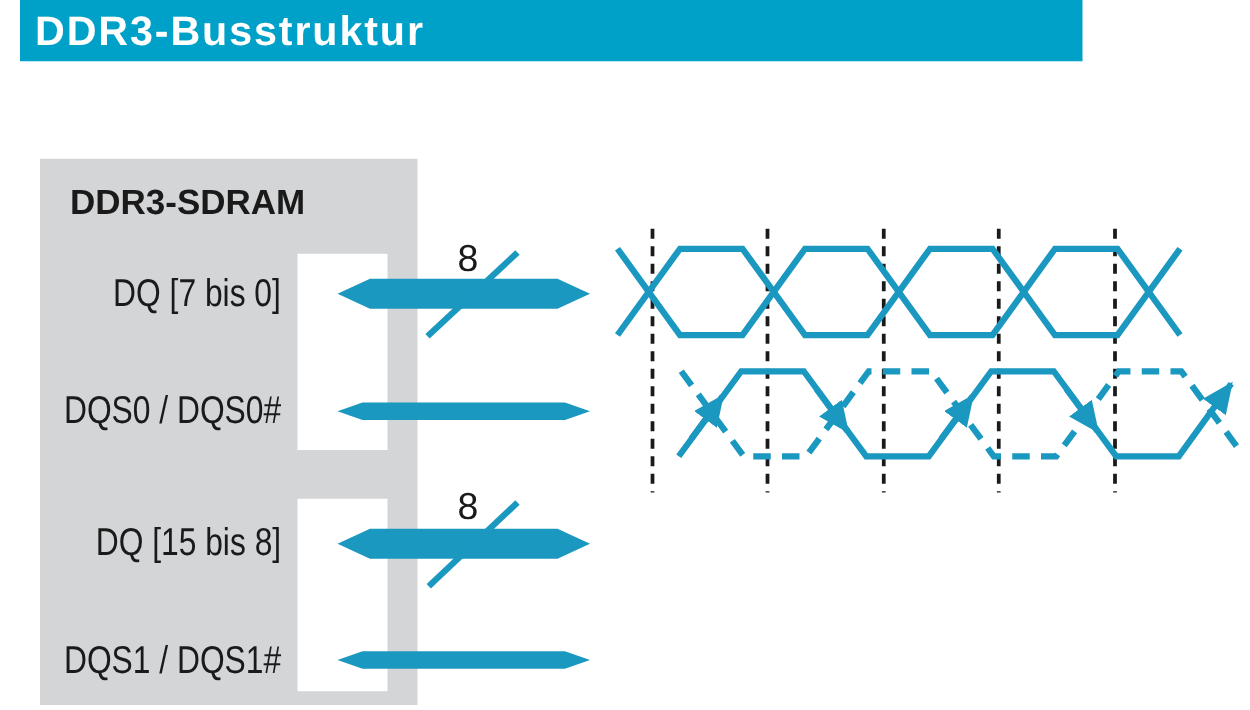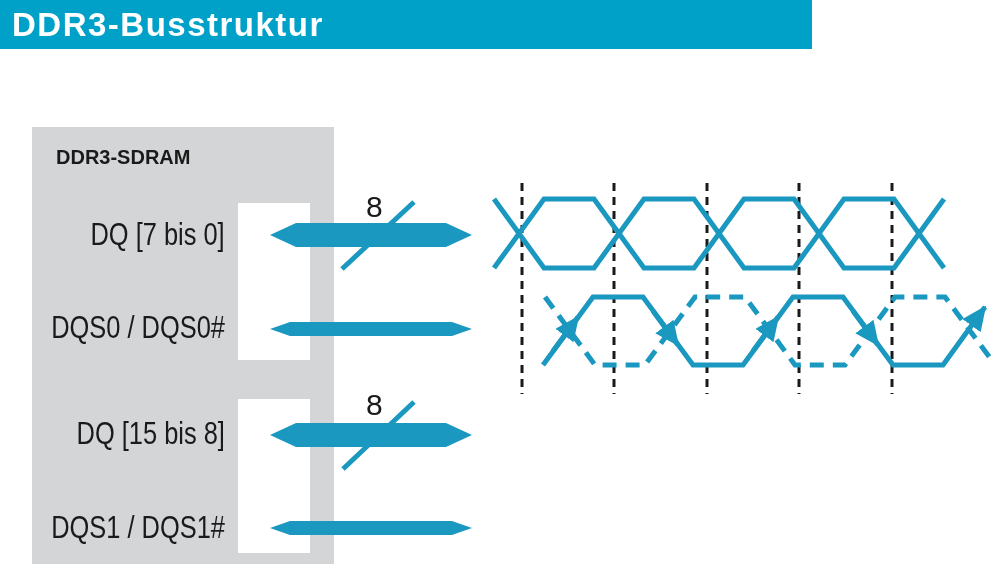--- a/index.html
+++ b/index.html
@@ -2,32 +2,32 @@
 <html><head>
 <meta charset="utf-8">
 <style>
   html,body { margin:0; padding:0; background:#fff; }
   .canvas {
     position:relative; width:1000px; height:568px;
     background:#ffffff; overflow:hidden;
     font-family:"Liberation Sans", sans-serif;
   }
   .header-bar {
-    position:absolute; left:0; top:0; width:812px; height:49px;
+    position:absolute; left:16px; top:0; width:812px; height:49px;padding-left:38px;
   }
   .header-title {
     position:absolute; left:12px; top:0; height:49px; line-height:49px;
     font-size:33px; font-weight:bold; letter-spacing:1.5px; white-space:nowrap;
   }
   .chip-box { position:absolute; left:32px; top:127px; width:302px; height:437px; }
   .notch { position:absolute; background:#ffffff; width:72px; left:238px; }
   .notch-1 { top:203px; height:157px; }
   .notch-2 { top:399px; height:154px; }
   .chip-title {
-    position:absolute; left:56px; top:146px; font-size:20px; font-weight:bold;
+    position:absolute; left:56px; top:146px; font-size:28px; font-weight:bold;
     white-space:nowrap;
   }
   .sig-label {
     position:absolute; right:775px; height:34px; line-height:34px;
     font-size:31px; white-space:nowrap;
     transform:scaleX(0.82); transform-origin:100% 50%;
   }
   .sig-1 { top:218px; }
   .sig-2 { top:311px; }
   .sig-3 { top:417px; }

